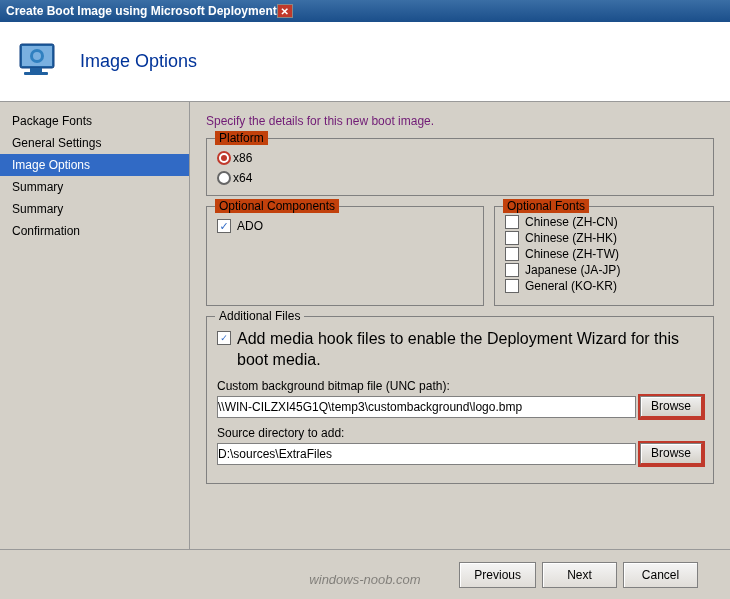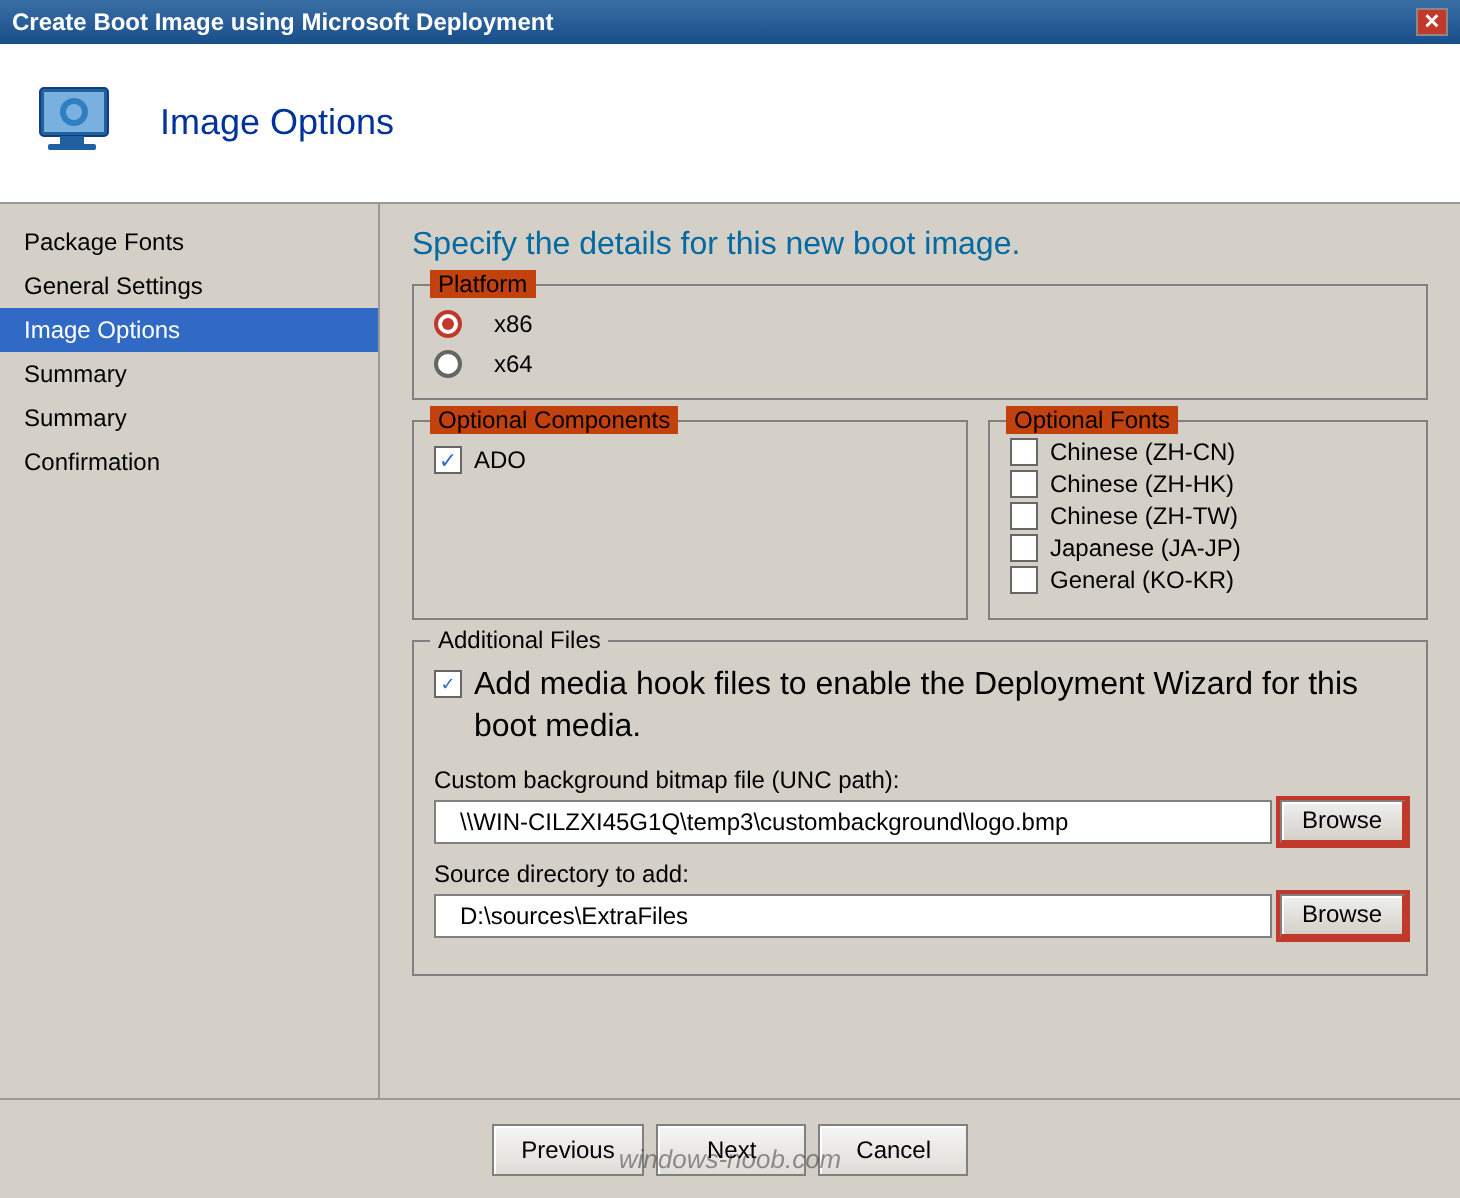--- a/index.html
+++ b/index.html
@@ -11,21 +11,20 @@
       font-size: 12px;
       color: #000;
       overflow: hidden;
     }
     .title-bar {
       background: linear-gradient(to bottom, #3a6ea5, #1a4e8a);
       color: white;
       height: 22px;
       display: flex;
       align-items: center;
-      justify-content: space-between;
       padding: 0 6px;
       font-size: 12px;
       font-weight: bold;
     }
     .title-bar-close {
       width: 16px;
       height: 14px;
       background: #c0392b;
       border: 1px solid #888;
       display: flex;
@@ -82,23 +81,23 @@
       background: #316ac5;
       color: white;
     }
     .main-content {
       flex: 1;
       padding: 12px 16px;
       overflow-y: auto;
       background: #d4d0c8;
     }
     .instruction-text {
-      font-size: 16px;
+      font-size: 12px;
       margin-bottom: 10px;
-      color: #0369a1;
+      color: #701a75;
     }
     .group-box {
       border: 1px solid #808080;
       margin-bottom: 10px;
       padding: 8px 10px 10px 10px;
       position: relative;
       background: #d4d0c8;
     }
     .group-box-legend {
       position: absolute;
@@ -111,21 +110,21 @@
     }
     .radio-group {
       display: flex;
       flex-direction: column;
       gap: 6px;
       margin-top: 4px;
     }
     .radio-item {
       display: flex;
       align-items: center;
-      gap: 16px;
+      gap: 2px;
       cursor: pointer;
     }
     .radio-selected {
       position: relative;
       display: inline-block;
       width: 14px;
       height: 14px;
       border-radius: 50%;
       border: 2px solid #c0392b;
       background: white;
@@ -239,21 +238,21 @@
     .field-input-row {
       display: flex;
       gap: 4px;
       align-items: center;
     }
     .text-input {
       flex: 1;
       height: 22px;
       border: 1px solid #808080;
       background: white;
-      padding: 2px 12px;
+      padding: 2px 0;
       font-size: 12px;
       font-family: inherit;
     }
     .browse-btn {
       height: 22px;
       padding: 0 10px;
       background: linear-gradient(to bottom, #f0f0f0, #d4d0c8);
       border: 1px solid #808080;
       border-right: 2px solid #c0392b;
       border-bottom: 2px solid #c0392b;
@@ -264,21 +263,21 @@
       box-shadow: 1px 1px 0 #fff inset;
       outline: 2px solid #c0392b;
       outline-offset: 0;
     }
     .bottom-bar {
       height: 50px;
       background: #d4d0c8;
       border-top: 1px solid #999;
       display: flex;
       align-items: center;
-      justify-content: center;
+      justify-content: flex-end;
       padding: 0 32px;
       gap: 6px;
     }
     .bottom-btn {
       height: 26px;
       min-width: 75px;
       padding: 0 14px;
       background: linear-gradient(to bottom, #f5f5f5, #e0ddd8);
       border: 1px solid #808080;
       font-size: 12px;

